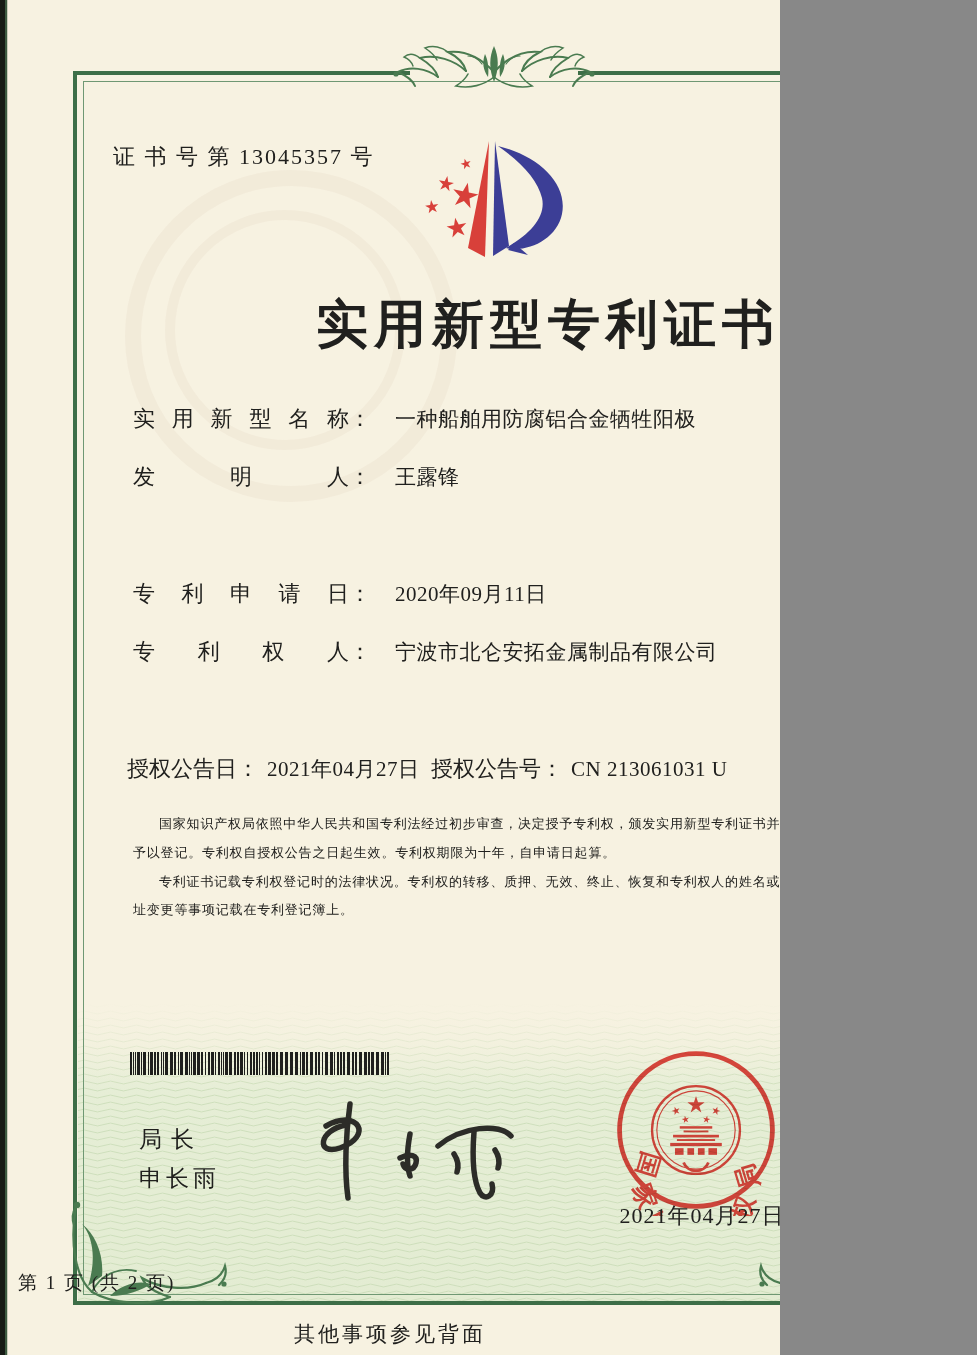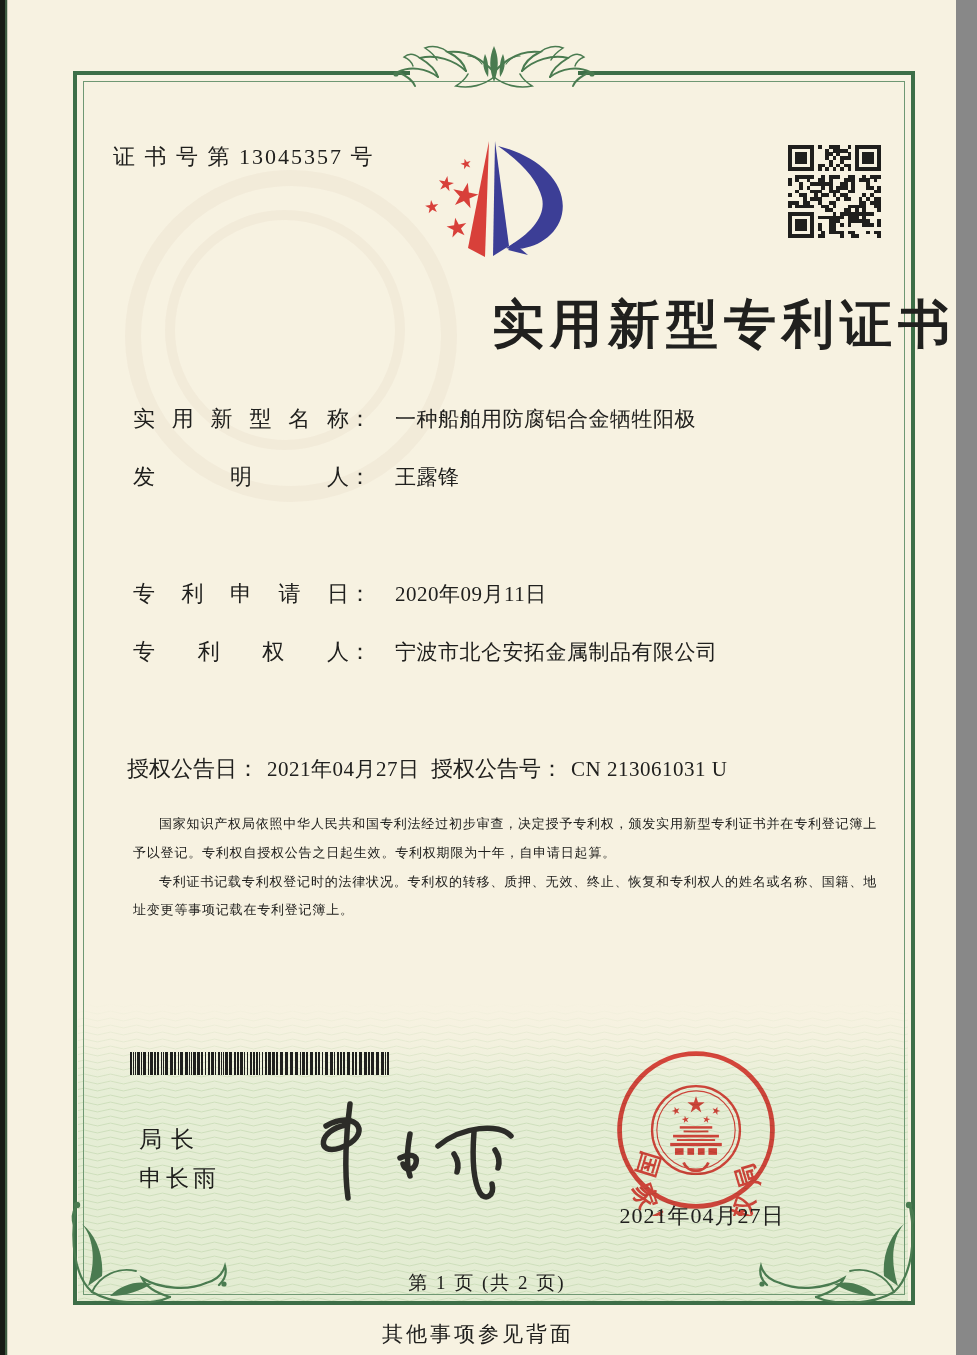--- a/index.html
+++ b/index.html
@@ -1,17 +1,17 @@
 <!DOCTYPE html>
 <html style="--paper: #f7f2e1; --ink: #20201e; --frame-green: #3d6e47; --frame-green-light: #6f9873; --ornament-green: #4a7b50; --wave-green: #c7dab4; --accent-red: #d8403a; --seal-red: #e23b36; --logo-blue: #3c3e96; --barcode-ink: #1f1f1d;"><head>
 <meta charset="utf-8">
 <style>
   html,body{margin:0;padding:0;background:#888;}
   .page{
-    position:relative;width:956px;height:1355px;overflow:hidden;
+    position:relative;width:780px;height:1355px;overflow:hidden;
     background:var(--paper,#f7f2e1);
     font-family:"Liberation Serif","DejaVu Serif",serif;
     color:var(--ink,#20201e);
   }
   .scan-edge{position:absolute;left:0;top:0;bottom:0;width:8px;
     background:linear-gradient(90deg,#161b15 0 5px,#3c5a40 5px 7px,rgba(60,90,64,.25) 7px 8px);}
   .ghost-circle{position:absolute;left:125px;top:170px;width:300px;height:300px;border-radius:50%;
     border:16px solid rgba(198,170,140,0.09);}
   .ghost-circle.inner{left:165px;top:210px;width:220px;height:220px;border-width:10px;}
   
@@ -48,21 +48,21 @@
   .body-text{position:absolute;left:133px;top:810px;width:744px;
     font-size:13px;line-height:28.8px;letter-spacing:0.8px;text-align:justify;}
   .body-text p{margin:0;text-indent:2em;}
   
   .barcode{position:absolute;left:130px;top:1052px;width:262px;height:23px;}
   .director-title{position:absolute;left:139px;top:1124px;font-size:23px;letter-spacing:9px;}
   .director-name{position:absolute;left:139px;top:1163px;font-size:23px;letter-spacing:4px;}
   .signature{position:absolute;left:288px;top:1092px;width:228px;height:120px;}
   .seal{position:absolute;left:610px;top:1044px;width:172px;height:172px;mix-blend-mode:multiply;opacity:.93;}
   .seal-date{position:absolute;left:612px;top:1201px;width:180px;text-align:center;font-size:22px;letter-spacing:1px;}
-  .page-indicator{position:absolute;left:0;right:0;top:1270px;text-align:center;font-size:19px;letter-spacing:2px;padding-left:18px;}
+  .page-indicator{position:absolute;left:0;right:0;top:1270px;text-align:left;font-size:19px;letter-spacing:2px;padding-left:18px;}
   .back-note{position:absolute;left:0;right:0;top:1320px;text-align:center;font-size:21px;letter-spacing:3px;}
   svg{display:block;}
 </style>
 </head>
 <body>
 
 <div class="page">
 
   <div class="scan-edge"></div>
   <div class="ghost-circle"></div>

